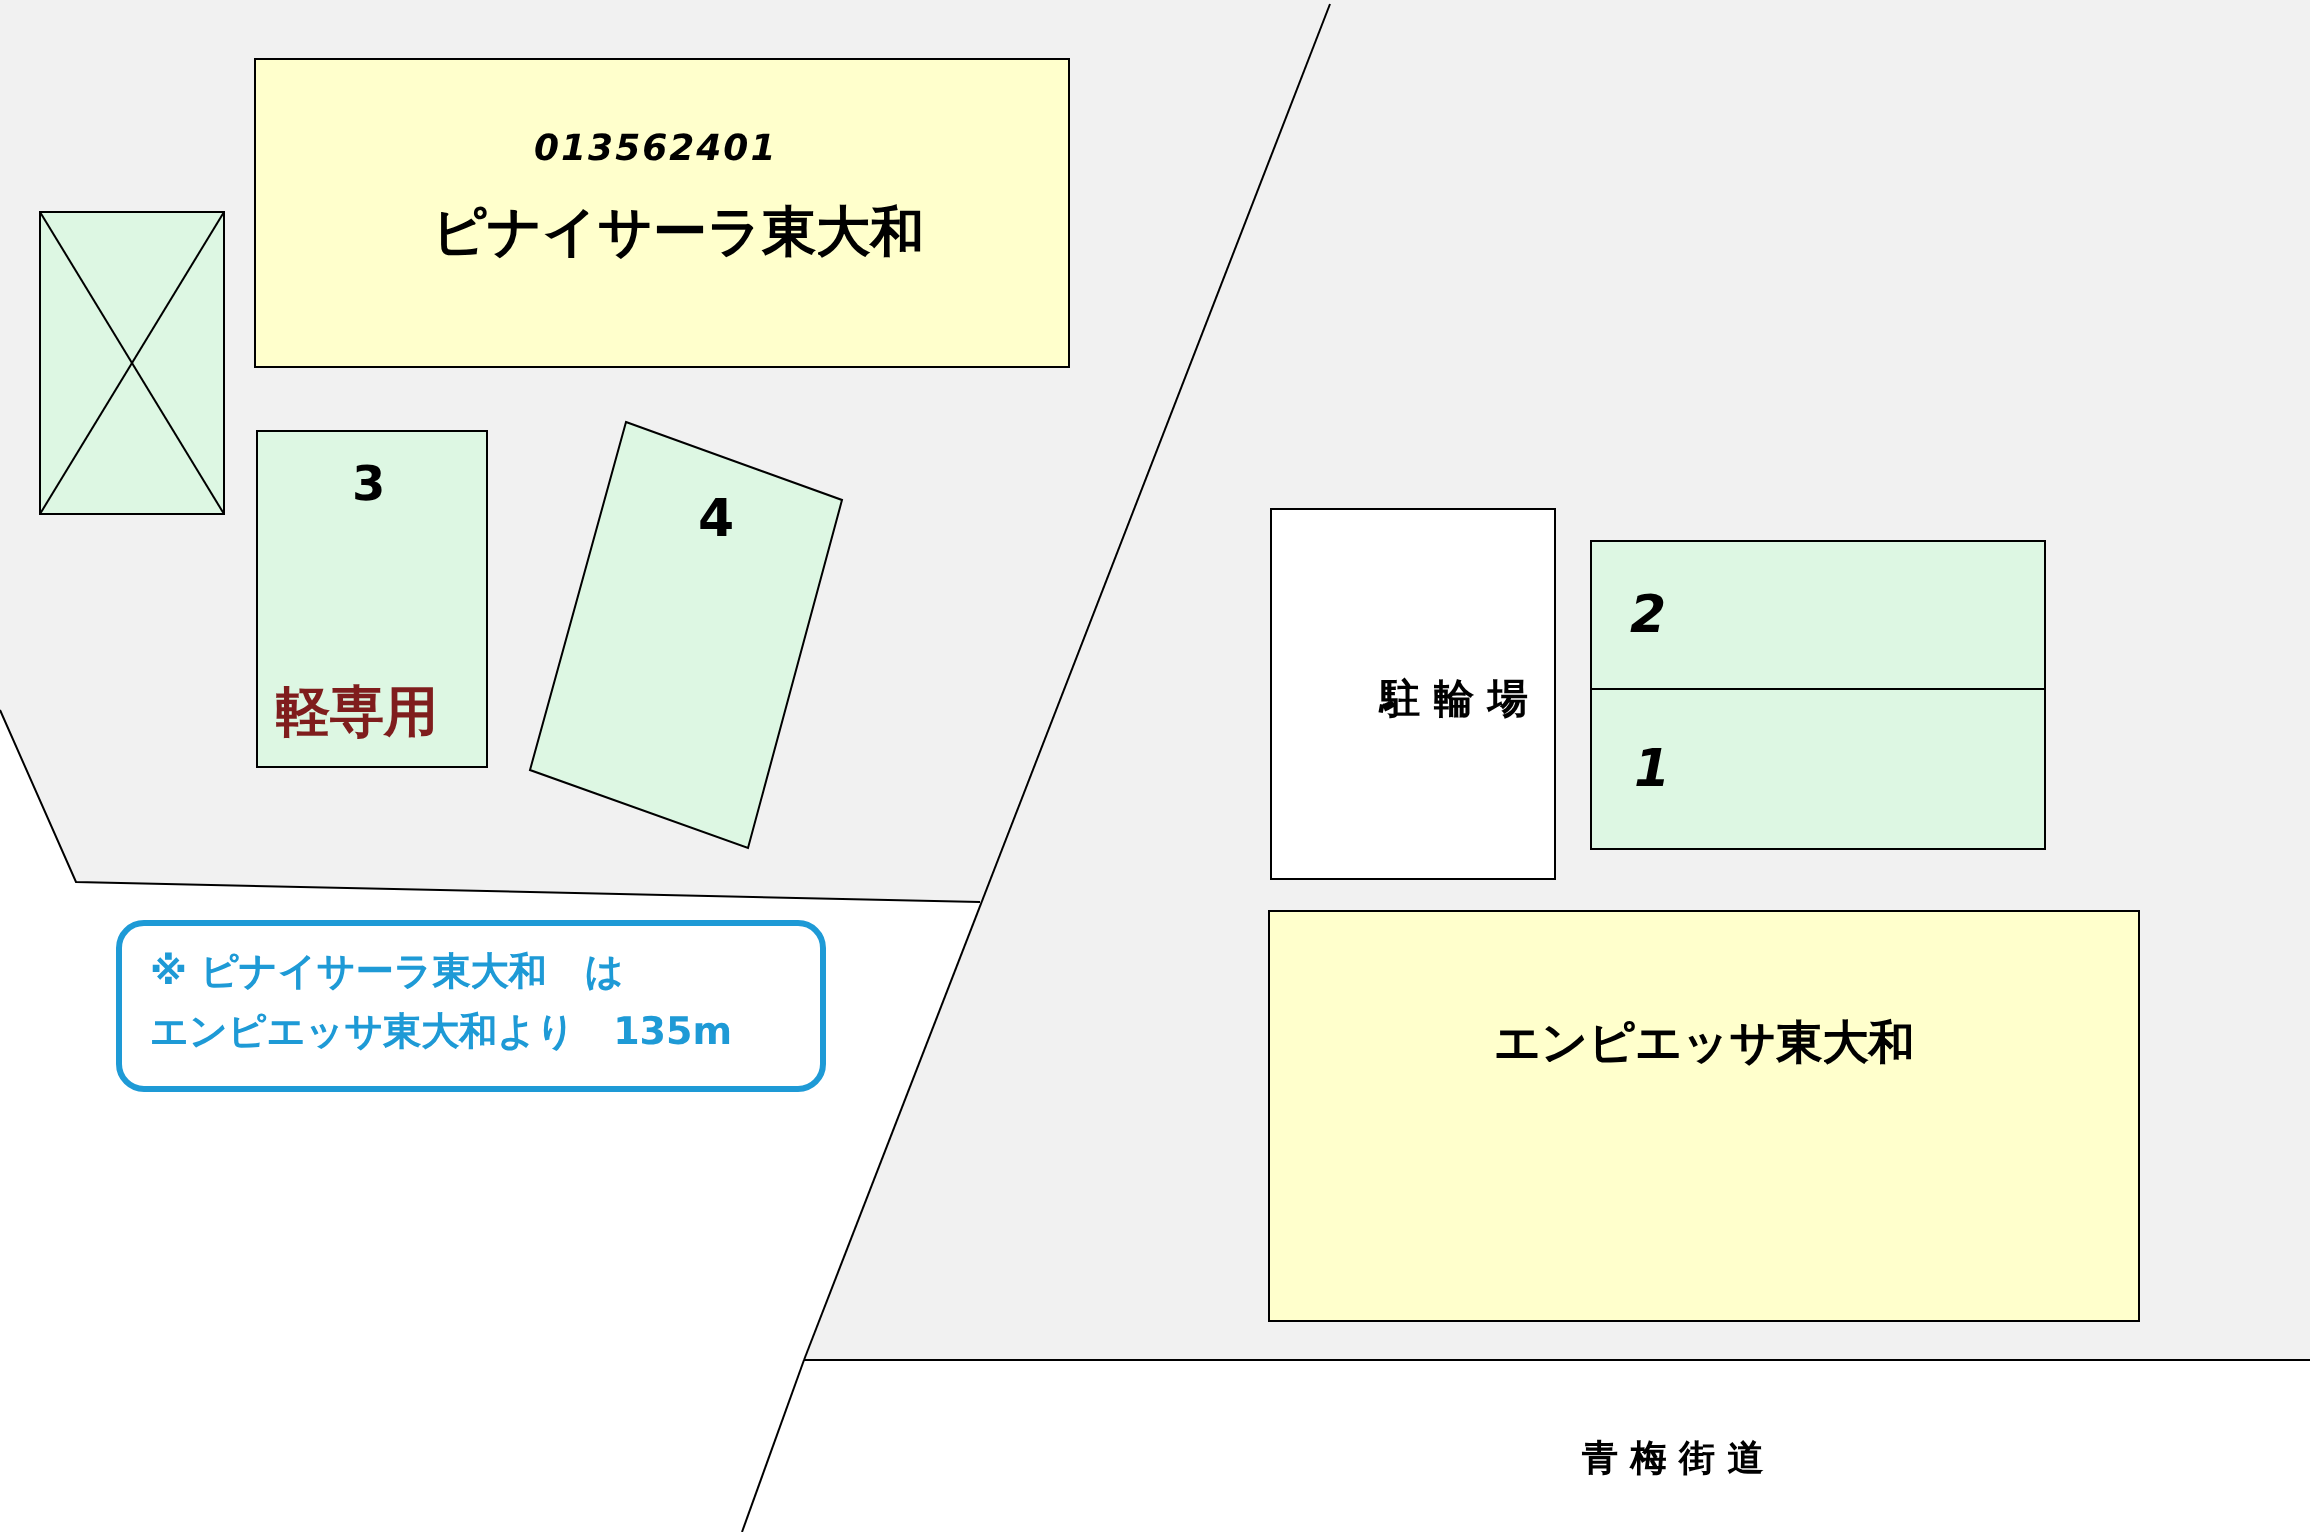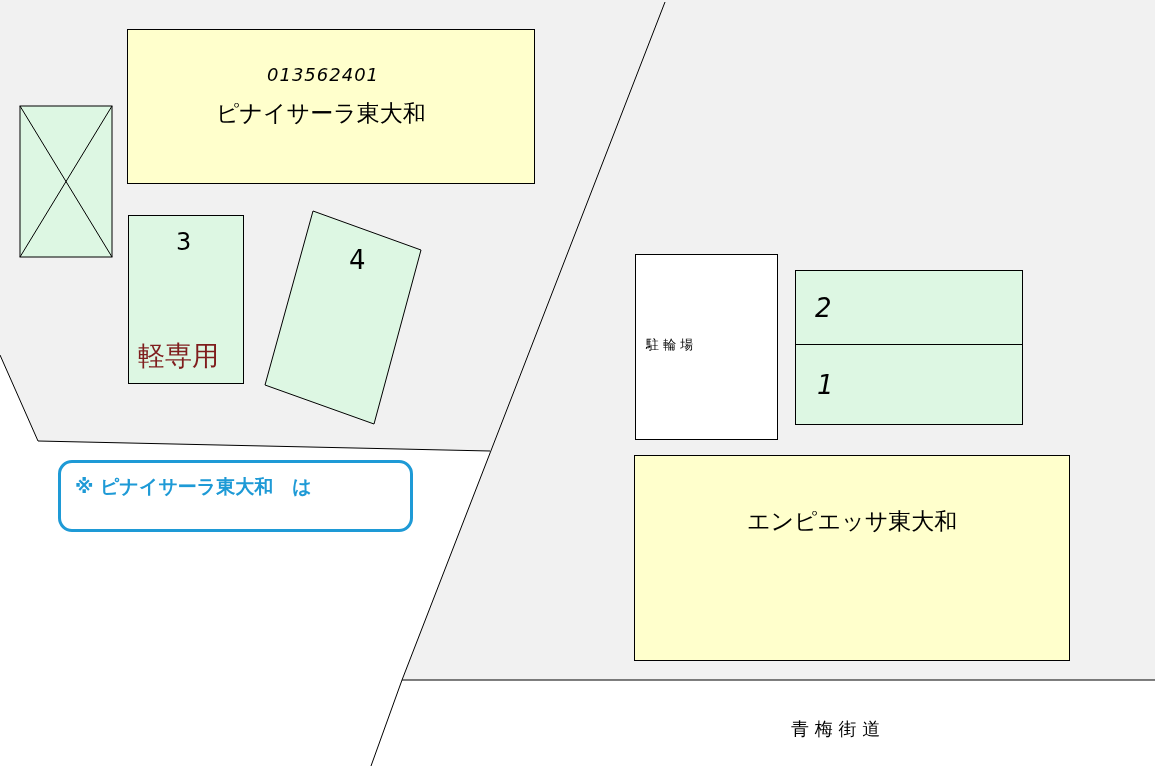--- a/index.html
+++ b/index.html
@@ -1,23 +1,23 @@
 <!DOCTYPE html>
 <html><head>
   <meta charset="utf-8">
   <style>
     html, body { margin: 0; padding: 0; }
     body { width: 1155px; height: 766px; position: relative; overflow: hidden; background: #ffffff; font-family: "DejaVu Sans", sans-serif; }
     svg.map { position: absolute; left: 0; top: 0; }
-    .lbl { position: absolute; font-weight: normal; color: #000; white-space: nowrap; font-family: "DejaVu Sans", sans-serif; }
+    .lbl { position: absolute; font-weight: bold; color: #000; white-space: nowrap; font-family: "DejaVu Sans", sans-serif; }
     .box { position: absolute; box-sizing: border-box; border: 1px solid #000; }
     .yellow { background: #ffffcc; }
     .green { background: #ddf7e3; }
     .white { background: #ffffff; }
-    .note { position: absolute; left: 58px; top: 460px; width: 355px; height: 72px; box-sizing: border-box; border: 3px solid #1e9ad6; border-radius: 14px; background: #fff; color: #1e9ad6; font-weight: bold; font-size: 19px; line-height: 30px; padding: 8px 0 0 14px; }
+    .note { position: absolute; left: 58px; top: 460px; width: 355px; height: 86px; box-sizing: border-box; border: 3px solid #1e9ad6; border-radius: 14px; background: #fff; color: #1e9ad6; font-weight: bold; font-size: 19px; line-height: 30px; padding: 8px 0 0 14px; }
     .note div { white-space: nowrap; }
   </style>
 </head>
 <body>
 
 <svg class="map" width="1155" height="766">
 
   <polygon points="0,0 665,0 490,451 38,441 0,355" fill="#f1f1f1" stroke="none"></polygon>
   <polyline points="0,355 38,441 490,451" fill="none" stroke="#000" stroke-width="1"></polyline>
 
@@ -28,36 +28,37 @@
 
   <polygon points="313,211 421,250 374,424 265,385" fill="#ddf7e3" stroke="#000" stroke-width="1"></polygon>
 
   <rect x="20" y="106" width="92" height="151" fill="#ddf7e3" stroke="#000" stroke-width="1"></rect>
   <line x1="20" y1="106" x2="112" y2="257" stroke="#000" stroke-width="1"></line>
   <line x1="112" y1="106" x2="20" y2="257" stroke="#000" stroke-width="1"></line>
 </svg>
 
 <div class="box yellow" style="left:127px;top:29px;width:408px;height:155px;"></div>
 <div class="lbl" style="left:267px;top:64px;font-size:18px;letter-spacing:1px;font-style:italic;">013562401</div>
-<div class="lbl" style="left:216px;top:98px;font-size:23px;">ピナイサーラ東大和</div>
+<div class="lbl" style="left:216px;top:98px;font-size:27px;">ピナイサーラ東大和</div>
 
 <div class="box green" style="left:128px;top:215px;width:116px;height:169px;"></div>
 <div class="lbl" style="left:176px;top:228px;font-size:24px;">3</div>
 <div class="lbl" style="left:138px;top:338px;font-size:27px;color:#7f1d1d;">軽専用</div>
 
 <div class="lbl" style="left:349px;top:245px;font-size:26px;">4</div>
 
 <div class="box white" style="left:635px;top:254px;width:143px;height:186px;"></div>
-<div class="lbl" style="left:646px;top:336px;font-size:13px;">駐 輪 場</div>
+<div class="lbl" style="left:690px;top:336px;font-size:20px;">駐 輪 場</div>
 
 <div class="box green" style="left:795px;top:270px;width:228px;height:75px;"></div>
 <div class="box green" style="left:795px;top:344px;width:228px;height:81px;"></div>
 <div class="lbl" style="left:815px;top:293px;font-size:26px;font-style:italic;">2</div>
 <div class="lbl" style="left:817px;top:370px;font-size:26px;font-style:italic;">1</div>
 
 <div class="box yellow" style="left:634px;top:455px;width:436px;height:206px;"></div>
 <div class="lbl" style="left:747px;top:506px;font-size:23px;">エンピエッサ東大和</div>
 
 <div class="lbl" style="left:791px;top:717px;font-size:18px;">青 梅 街 道</div>
 
 <div class="note">
   <div>※ ピナイサーラ東大和　は</div>
+  <div>エンピエッサ東大和より　135m</div>
 </div>
 
 </body></html>

